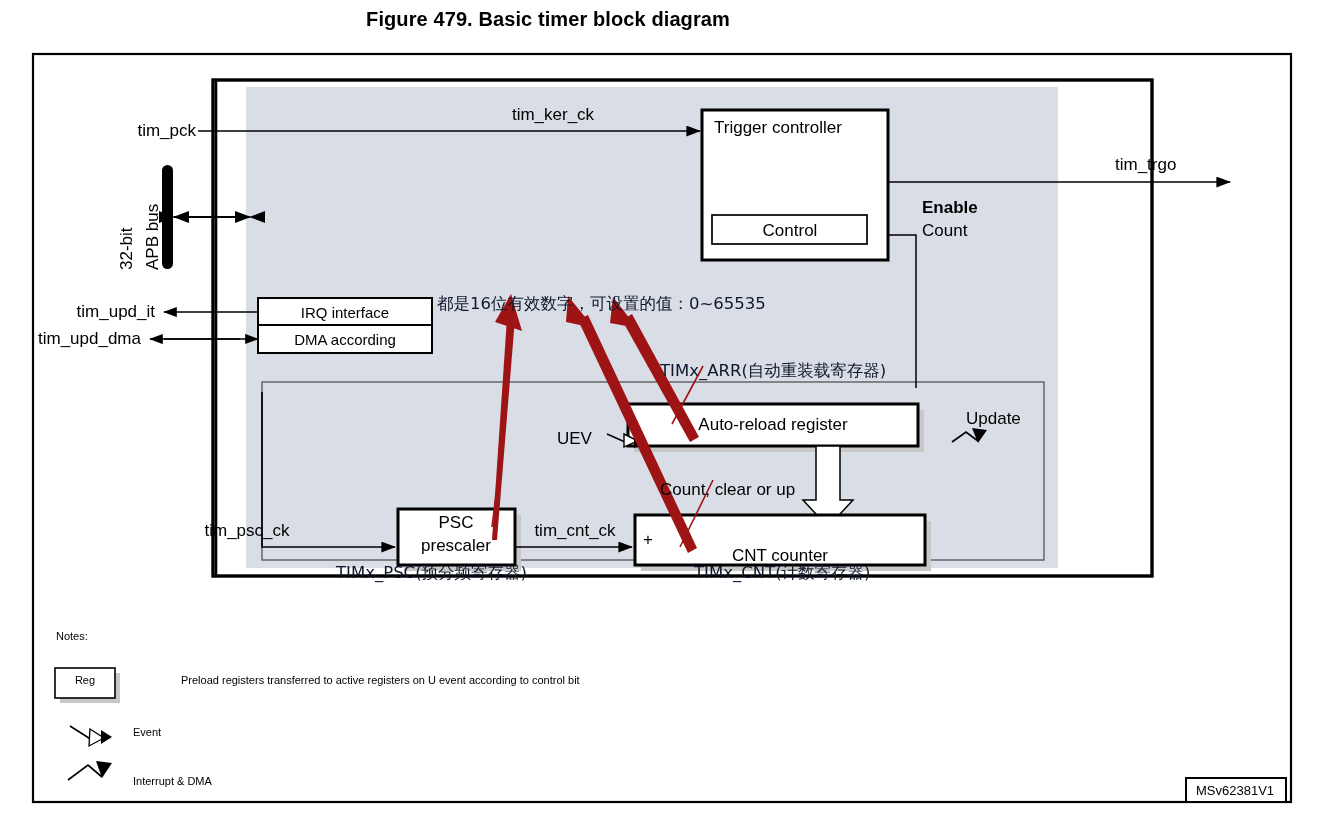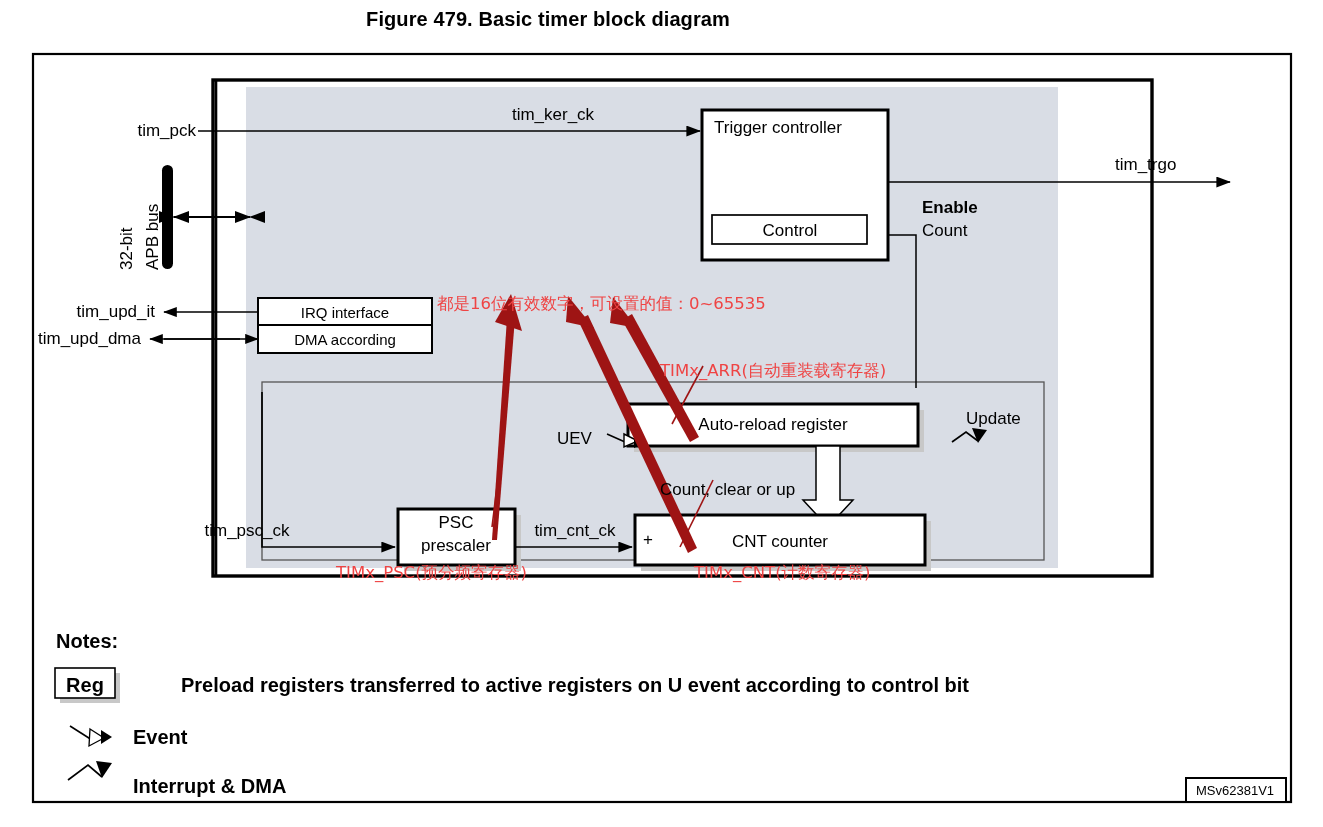--- a/index.html
+++ b/index.html
@@ -8,26 +8,26 @@
        color:#000;overflow:hidden;}
   #stage{position:absolute;inset:0;}
   svg#diagram{position:absolute;left:0;top:0;width:1323px;height:827px;}
 
   .ttl{position:absolute;left:0;top:8px;width:1096px;text-align:center;
        font-size:20px;font-weight:bold;letter-spacing:.1px;}
 
   .lbl{position:absolute;font-size:17px;line-height:1.15;white-space:pre;}
   .lbl.c{transform:translateX(-50%);}
   .lbl.r{transform:translateX(-100%);}
-  .red{color:#ef4444;}
+  .red{color:#0f172a;}
   .cn{font-family:"DejaVu Sans","Liberation Sans",sans-serif;font-size:16.5px;}
   .small{font-size:15px;}
   .rot{position:absolute;font-size:17px;white-space:pre;
        transform-origin:0 0;transform:rotate(-90deg);}
-  .notes{font-size:20px;font-weight:bold;}
+  .notes{font-size:11px;}
   .msv{position:absolute;font-size:13px;}
 </style>
 </head>
 <body>
 
 <div id="stage">
 
   <div class="ttl">Figure 479. Basic timer block diagram</div>
 
   <svg id="diagram" viewBox="0 0 1323 827" xmlns="http://www.w3.org/2000/svg">
@@ -150,21 +150,21 @@
   <div class="lbl" style="left:660px;top:480px;">Count, clear or up</div>
   <div class="lbl" style="left:643px;top:530px;">+</div>
 
   <div class="lbl" style="left:714px;top:118px;">Trigger controller</div>
   <div class="lbl c" style="left:790px;top:221px;">Control</div>
   <div class="lbl c small" style="left:345px;top:304px;">IRQ interface</div>
   <div class="lbl c small" style="left:345px;top:331px;">DMA according</div>
   <div class="lbl c" style="left:773px;top:415px;">Auto-reload register</div>
   <div class="lbl c" style="left:456px;top:513px;">PSC</div>
   <div class="lbl c" style="left:456px;top:536px;">prescaler</div>
-  <div class="lbl c" style="left:780px;top:532px;">CNT counter</div>
+  <div class="lbl c" style="left:780px;top:546px;">CNT counter</div>
 
   <div class="lbl red cn" style="left:437px;top:295px;">都是16位有效数字，可设置的值：0~65535</div>
   <div class="lbl red cn" style="left:660px;top:362px;">TIMx_ARR(自动重装载寄存器)</div>
   <div class="lbl red cn" style="left:336px;top:564px;">TIMx_PSC(预分频寄存器)</div>
   <div class="lbl red cn" style="left:694px;top:564px;">TIMx_CNT(计数寄存器)</div>
 
   <div class="lbl notes" style="left:56px;top:630px;">Notes:</div>
   <div class="lbl c notes" style="left:85px;top:674px;">Reg</div>
   <div class="lbl notes" style="left:133px;top:674px;margin-left:48px;">Preload registers transferred to active registers on U event according to control bit</div>
   <div class="lbl notes" style="left:133px;top:726px;">Event</div>

